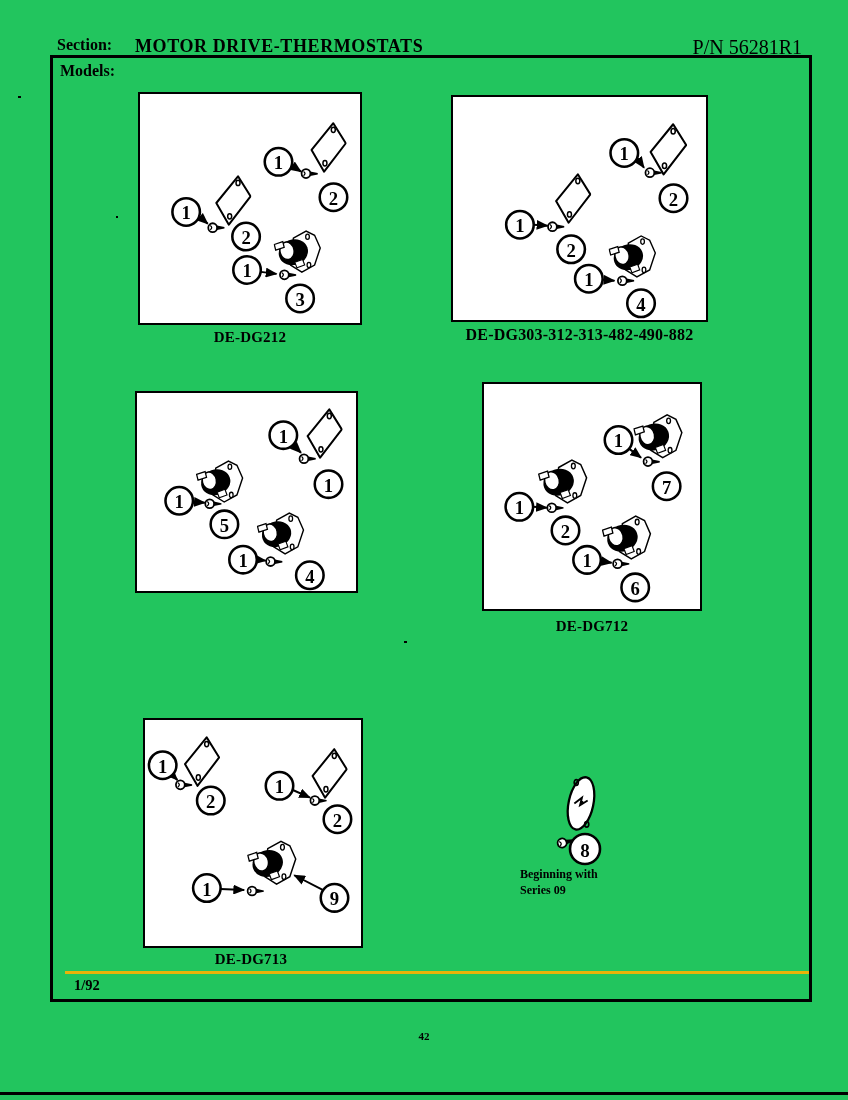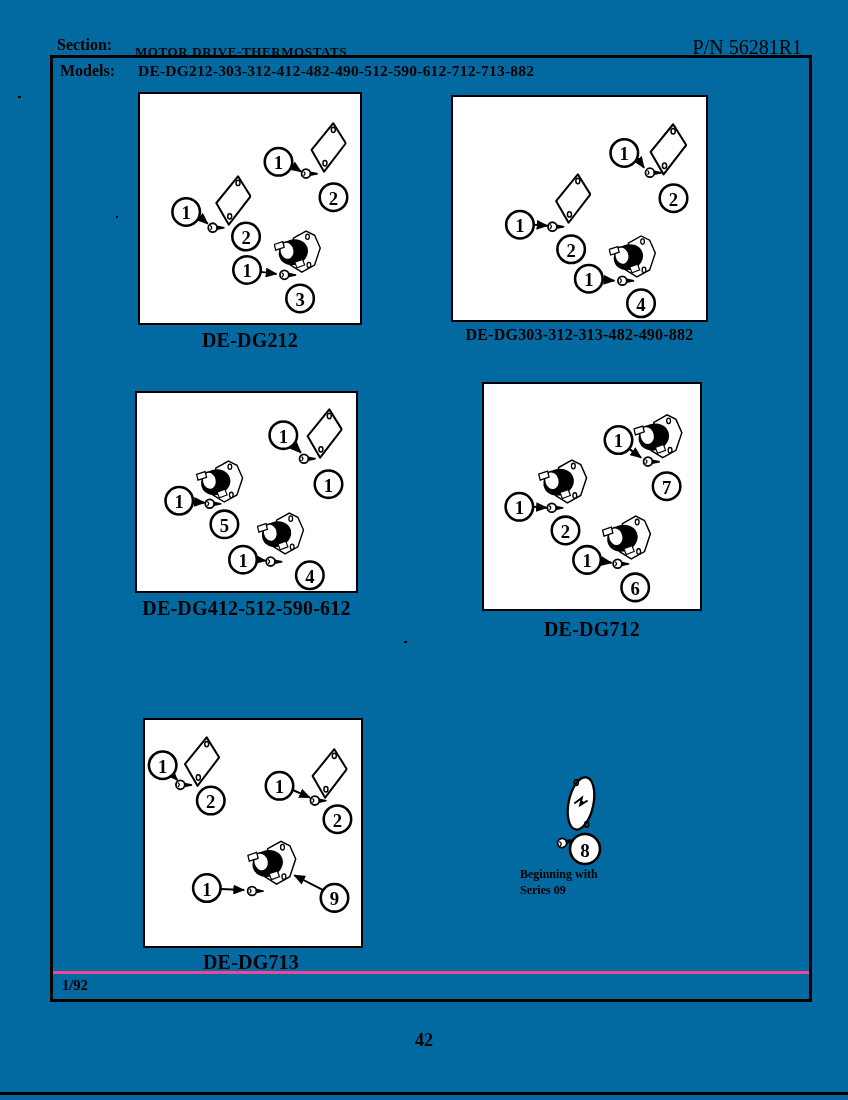--- a/index.html
+++ b/index.html
@@ -1,33 +1,33 @@
 <!DOCTYPE html>
 <html><head>
 <meta charset="utf-8">
 <style>
   html,body{margin:0;padding:0;background:#e8e8e8;}
-  .page{position:relative;width:848px;height:1100px;background:#0369a1;
+  .page{position:relative;width:848px;height:1100px;background:#22c55e;
         font-family:"Liberation Serif",serif;color:#000;overflow:hidden;margin:0 auto;}
   .hdr-label{position:absolute;font-weight:bold;font-size:16px;white-space:nowrap;}
-  .hdr-title{position:absolute;left:135px;top:36px;font-weight:bold;font-size:13px;letter-spacing:.6px;white-space:nowrap;margin-top:8px;}
+  .hdr-title{position:absolute;left:135px;top:36px;font-weight:bold;font-size:18px;letter-spacing:.6px;white-space:nowrap;}
   .hdr-pn{position:absolute;right:46px;top:36px;font-weight:normal;font-size:20px;white-space:nowrap;}
   .bigbox{position:absolute;left:50px;top:55px;width:762px;height:947px;
           border:3px solid #000;box-sizing:border-box;}
   .models-label{position:absolute;left:7px;top:4px;font-weight:bold;font-size:16px;}
   .models-list{position:absolute;left:85px;top:4px;font-weight:bold;font-size:15.5px;letter-spacing:.2px;white-space:nowrap;}
-  .footer-strip{position:absolute;left:0;right:0;bottom:0;height:25px;border-top:3px solid #ec4899;}
+  .footer-strip{position:absolute;left:12px;right:0;bottom:0;height:25px;border-top:3px solid #eab308;}
   .footer-rev{position:absolute;left:9px;top:3px;font-weight:bold;font-size:14.5px;}
   .dbox{position:absolute;border:2.5px solid #000;box-sizing:border-box;background:#fff;}
   .dbox svg{position:absolute;left:0;top:0;width:100%;height:100%;}
-  .box-label{position:absolute;text-align:center;font-weight:bold;font-size:20px;white-space:nowrap;letter-spacing:.2px;}
+  .box-label{position:absolute;text-align:center;font-weight:bold;font-size:15px;white-space:nowrap;letter-spacing:.2px;}
   .box-label.small{font-size:16px;}
   .note-caption{position:absolute;left:520px;top:866px;width:140px;text-align:left;
                 font-weight:bold;font-size:12px;line-height:16px;}
-  .page-num{position:absolute;left:0;top:1030px;width:848px;text-align:center;font-weight:bold;font-size:18px;}
+  .page-num{position:absolute;left:0;top:1030px;width:848px;text-align:center;font-weight:bold;font-size:11px;}
   .bottom-bar{position:absolute;left:0;top:1092px;width:848px;height:3px;background:#000;}
   .note-svg{position:absolute;left:540px;top:765px;}
   .speck{position:absolute;background:#000;}
   .co{fill:#fff;stroke:#000;stroke-width:2.6;}
   .cot{font-family:"Liberation Serif",serif;font-weight:bold;font-size:19px;
        text-anchor:middle;dominant-baseline:central;fill:#000;}
   .ar{stroke:#000;stroke-width:2;marker-end:url(#ah);}
 </style>
 </head>
 <body>
@@ -67,21 +67,20 @@
       </symbol>
     </defs>
   </svg>
 
   <div class="hdr-label" style="left:57px;top:36px">Section:</div>
   <div class="hdr-title">MOTOR DRIVE-THERMOSTATS</div>
   <div class="hdr-pn">P/N 56281R1</div>
 
   <div class="bigbox">
     <div class="models-label hdr-label" style="left:7px;top:4px">Models:</div>
-    <div class="models-list">DE-DG212-303-312-412-482-490-512-590-612-712-713-882</div>
     <div class="footer-strip">
       <div class="footer-rev">1/92</div>
     </div>
   </div>
 
   <div class="dbox" style="left:138px;top:92px;width:224px;height:233px">
     <svg viewBox="0 0 224 233" preserveAspectRatio="none">
       <use href="#sym-plate" width="44" height="62" transform="translate(173,28) scale(0.85)"></use>
       <use href="#sym-screw" width="20" height="14" transform="translate(163,74)"></use>
       <line class="ar" x1="155" y1="73" x2="164" y2="79"></line>
@@ -188,21 +187,20 @@
       <g>
           <circle class="co" cx="108" cy="170" r="14"></circle>
           <text class="cot" x="108" y="171">1</text>
         </g>
       <g>
           <circle class="co" cx="176" cy="186" r="14"></circle>
           <text class="cot" x="176" y="187">4</text>
         </g>
     </svg>
   </div>
-  <div class="box-label" style="left:135px;top:597px;width:223px">DE-DG412-512-590-612</div>
 
   <div class="dbox" style="left:482px;top:382px;width:220px;height:229px">
     <svg viewBox="0 0 220 229" preserveAspectRatio="none">
       <use href="#sym-thermo" width="70" height="64" transform="translate(152,30) scale(0.75)"></use>
       <use href="#sym-screw" width="20" height="14" transform="translate(161,72)"></use>
       <line class="ar" x1="148" y1="66" x2="160" y2="75"></line>
       <g>
           <circle class="co" cx="137" cy="57" r="14"></circle>
           <text class="cot" x="137" y="58">1</text>
         </g>

